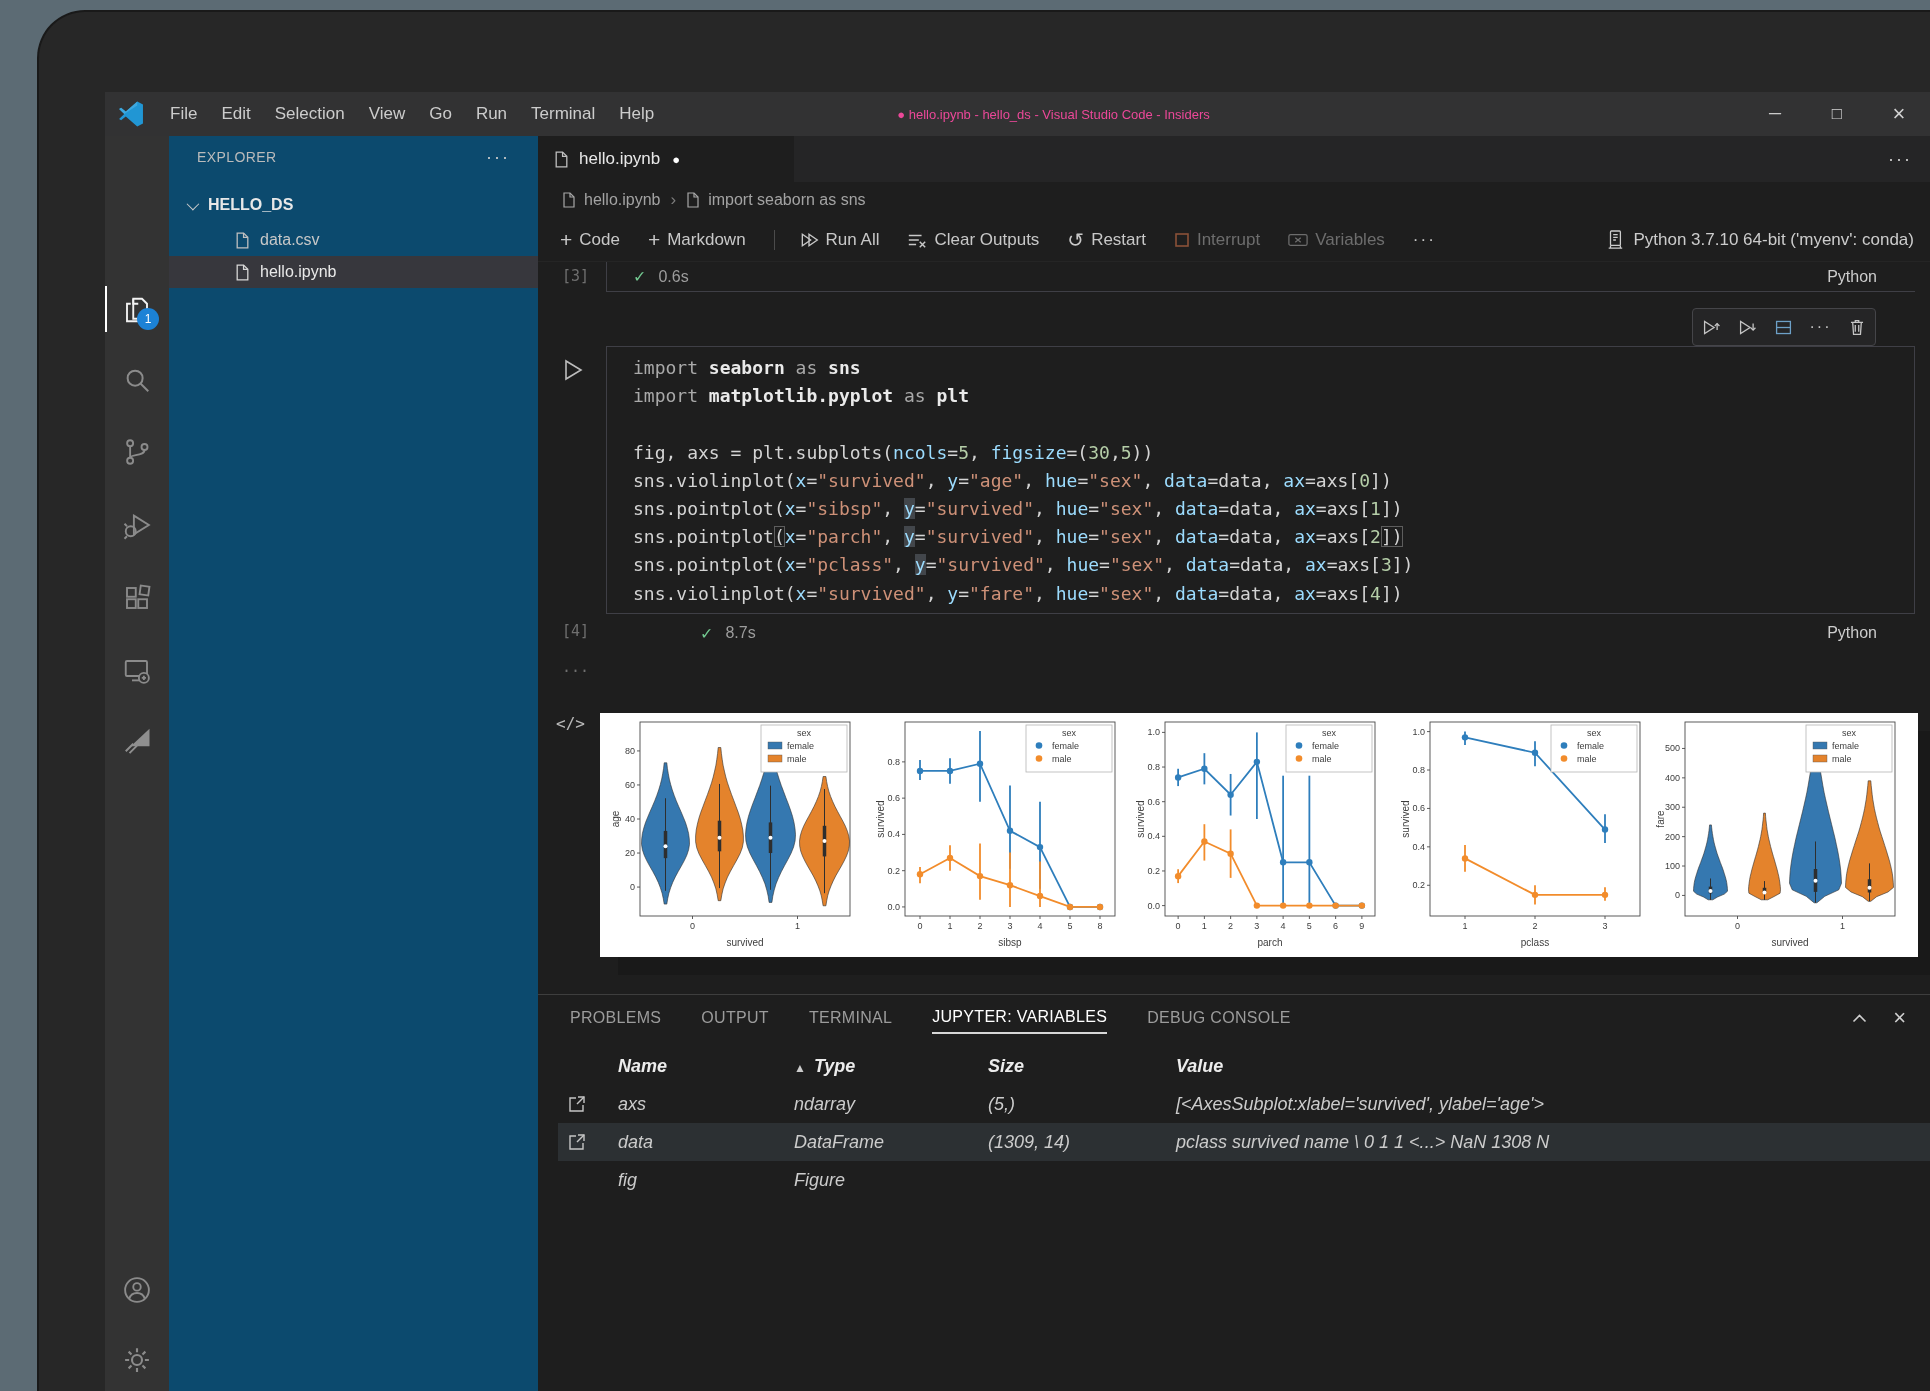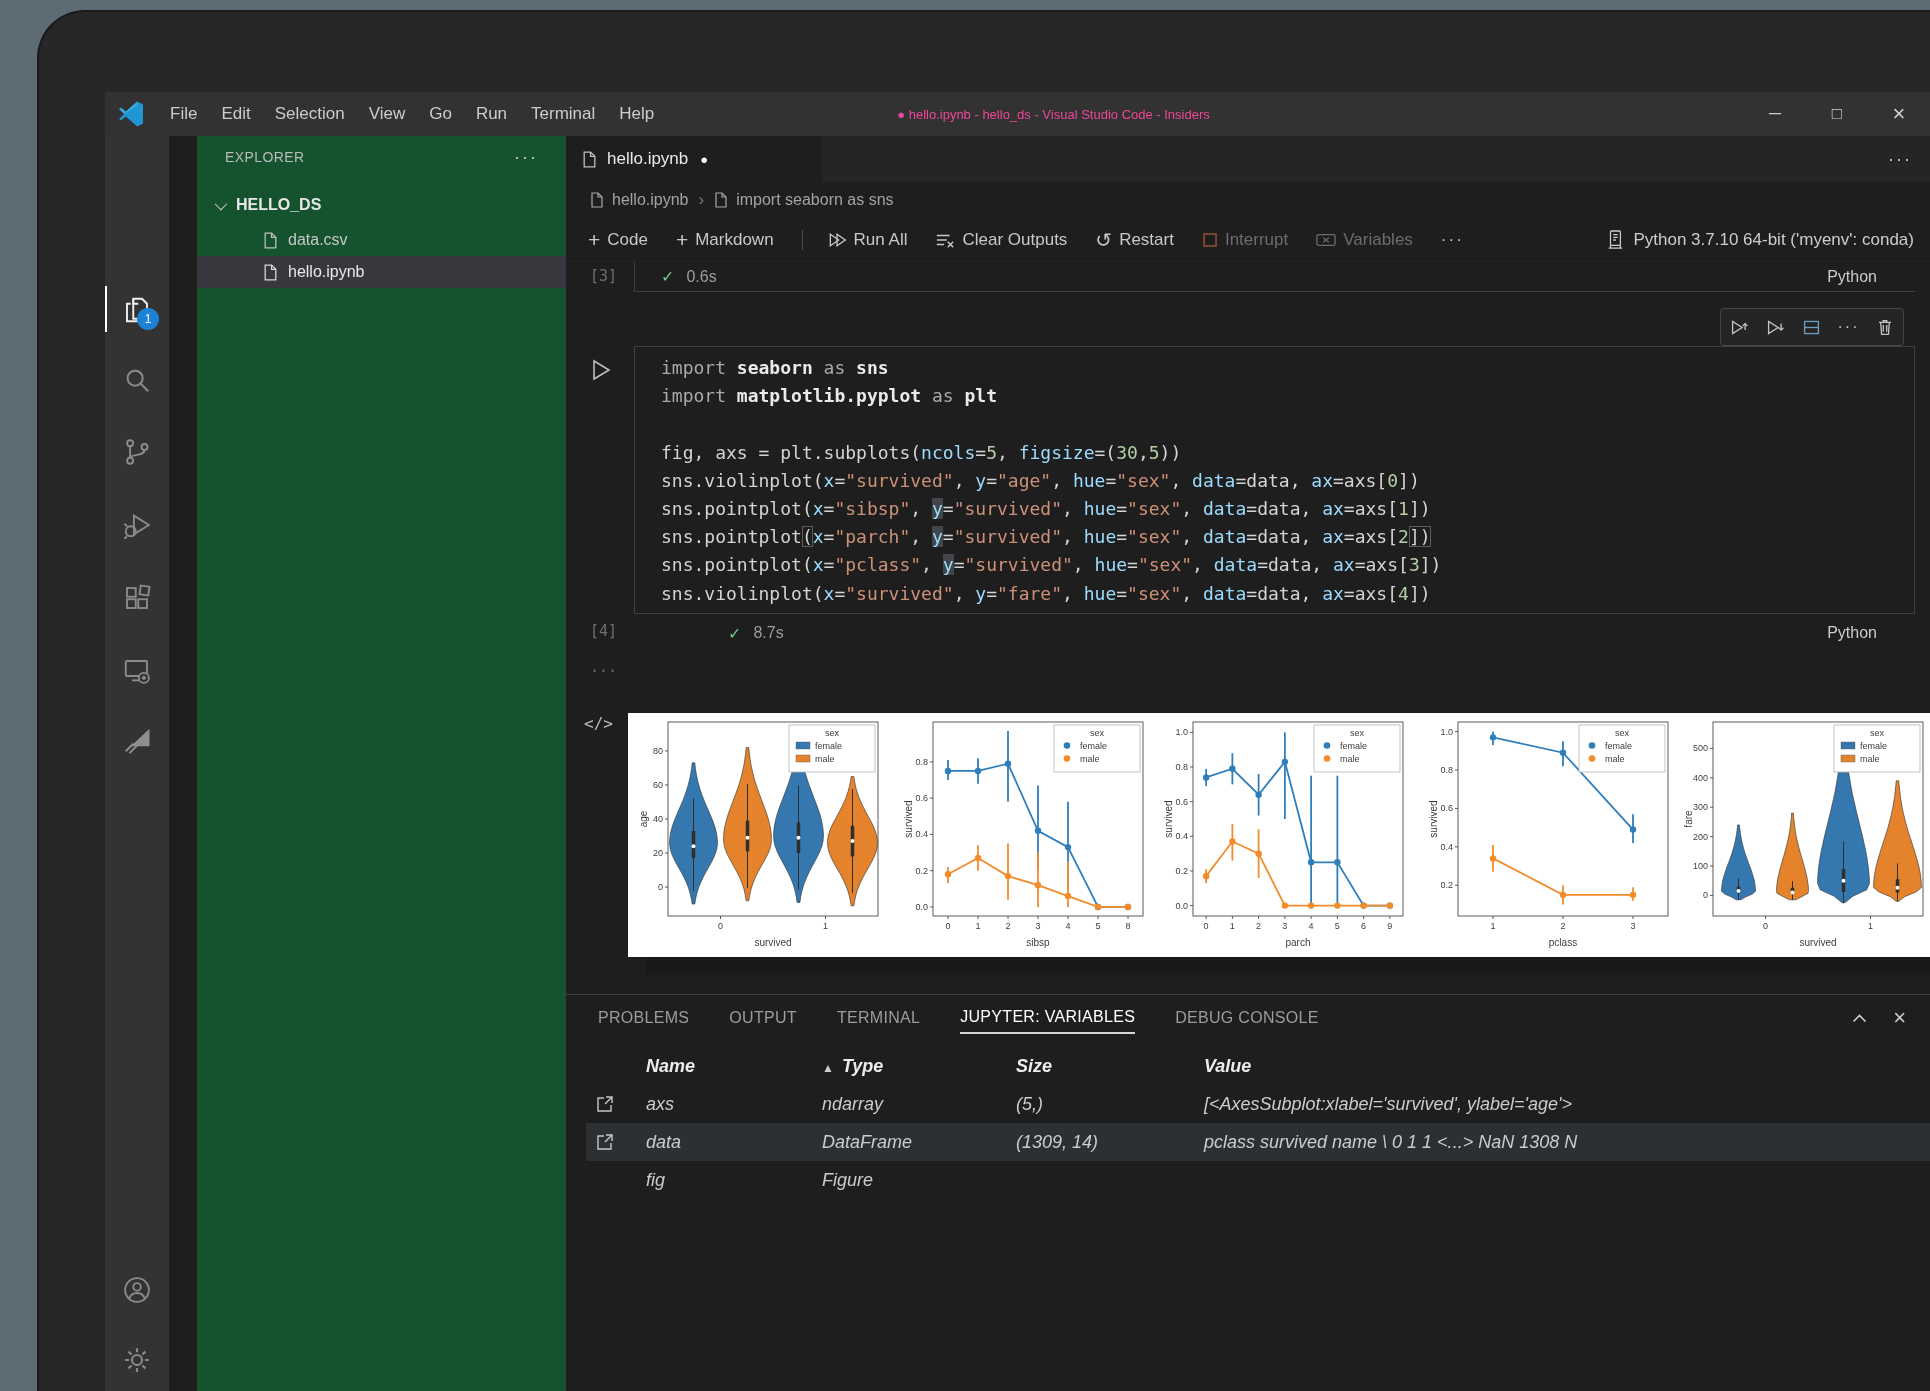--- a/index.html
+++ b/index.html
@@ -23,21 +23,21 @@
   .bodyrow{flex:1;display:flex;min-height:0;}
   
   .activitybar{width:64px;background:#333333;position:relative;flex:0 0 64px;}
   .abicon{position:absolute;left:50%;transform:translateX(-50%);width:30px;height:30px;color:#8b8b8b;}
   .abicon svg{width:30px;height:30px;display:block;}
   .abicon.active{color:#f2f2f2;}
   .active-bar{position:absolute;left:0;top:150px;width:2px;height:46px;background:#ffffff;}
   .badge{position:absolute;left:32px;top:172px;width:22px;height:22px;border-radius:50%;background:#1c82d6;
          color:#fff;font-size:12px;display:flex;align-items:center;justify-content:center;}
   
-  .sidebar{width:369px;background:#14532d;position:relative;flex:0 0 369px;color:#cccccc;margin-left:28px;}
+  .sidebar{width:369px;background:#0c4a6e;position:relative;flex:0 0 369px;color:#cccccc;}
   .sb-header{position:absolute;left:0;top:0;right:0;height:42px;display:flex;align-items:center;}
   .sb-header .ttl{margin-left:28px;font-size:14px;letter-spacing:.4px;color:#bbbbbb;}
   .sb-header .more{margin-left:auto;margin-right:28px;color:#cccccc;font-size:18px;letter-spacing:2px;}
   .tree-root{position:absolute;left:0;top:54px;right:0;height:30px;display:flex;align-items:center;font-weight:bold;color:#e8e8e8;font-size:16px;}
   .chev{display:inline-block;width:9px;height:9px;border-right:1.6px solid #cccccc;border-bottom:1.6px solid #cccccc;margin:0 12px 0 18px;transform:rotate(45deg) translateY(-2px);}
   .chev.right{transform:rotate(-45deg);}
   .tree-item{position:absolute;left:0;right:0;height:32px;display:flex;align-items:center;font-size:16px;color:#c8c8c8;}
   .tree-item .fico{margin-left:66px;margin-right:10px;}
   .tree-item.sel{background:#37373d;color:#e9e9e9;}
   .outline-row{position:absolute;left:0;right:0;bottom:0;height:30px;border-top:1px solid #3c3c3c;display:flex;align-items:center;font-weight:bold;font-size:14px;color:#cccccc;letter-spacing:.4px;}

